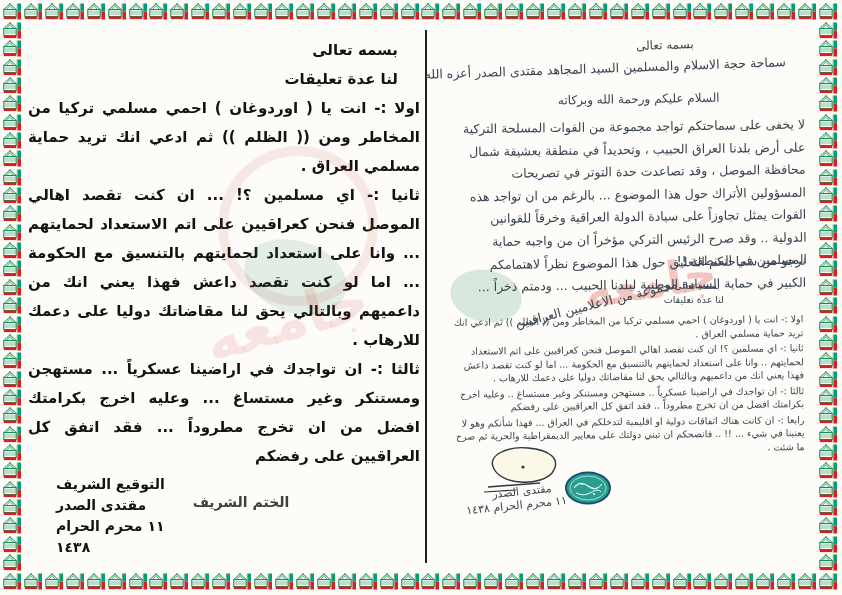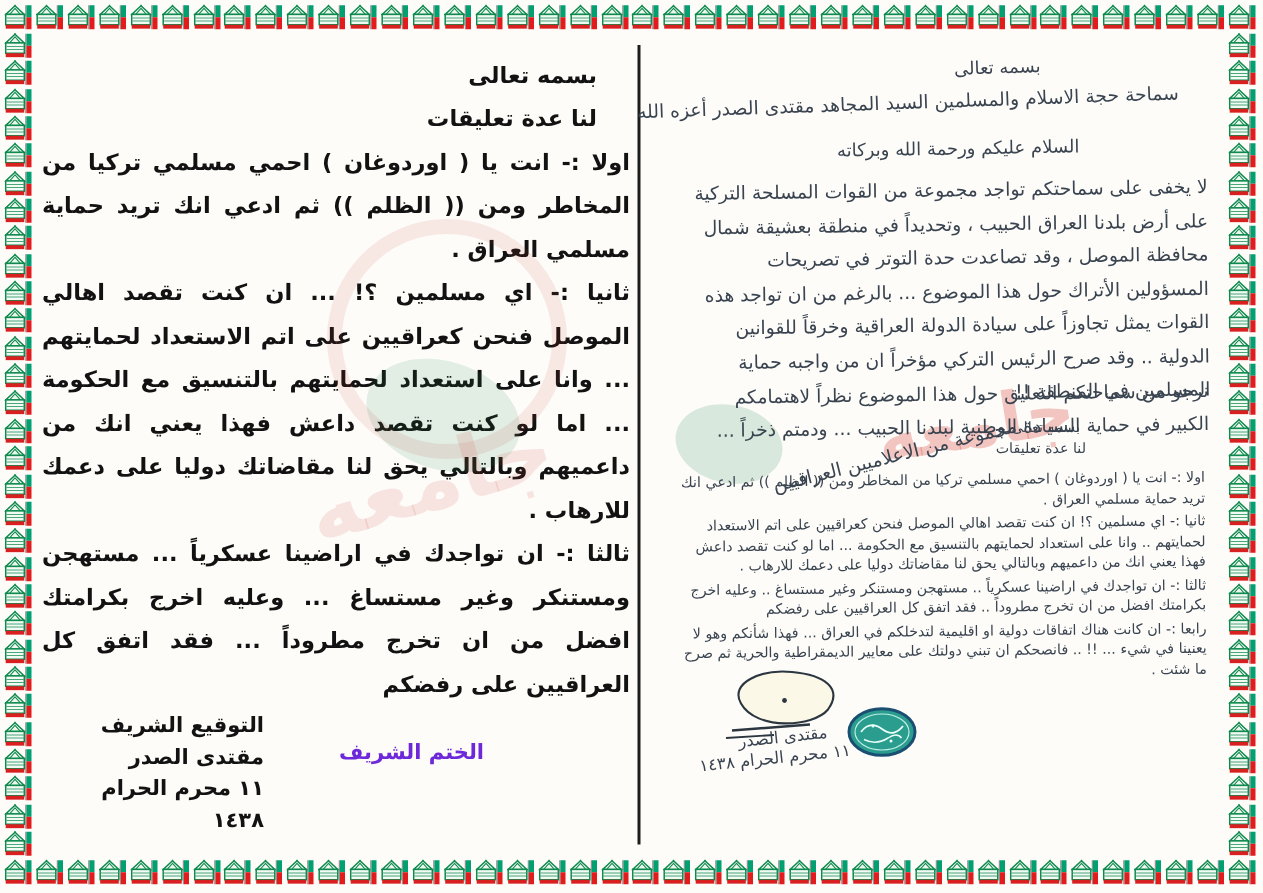--- a/index.html
+++ b/index.html
@@ -18,22 +18,22 @@
   
   .divider{position:absolute;left:425px;top:30px;width:2px;height:533px;background:#1d1d1d;}
   .page{position:absolute;direction:rtl;}
   #left-page{left:28px;top:36px;width:392px;height:530px;}
   #right-page{left:440px;top:30px;width:372px;height:545px;}
   
   .typed{color:#121212;font-weight:700;font-size:15px;line-height:29px;text-align:justify;}
   .typed-h{color:#121212;font-weight:700;font-size:15px;line-height:29px;padding-right:22px;text-align:right;}
   .typed p{margin:0;}
   
-  .sig-block{position:absolute;left:28px;top:438px;width:120px;text-align:right;font-weight:700;font-size:14px;line-height:21px;color:#121212;}
-  .seal-label{position:absolute;left:158px;top:458px;width:110px;text-align:left;font-weight:700;font-size:14px;color:#6d28d9;margin-left:40px;}
+  .sig-block{position:absolute;left:28px;top:438px;width:120px;text-align:left;font-weight:700;font-size:14px;line-height:21px;color:#121212;}
+  .seal-label{position:absolute;left:158px;top:458px;width:110px;text-align:center;font-weight:700;font-size:14px;color:#404040;}
   
   .hand{color:#3a4450;font-family:"DejaVu Sans","Liberation Sans",sans-serif;}
   .hw-basmala{position:absolute;top:8px;right:118px;font-size:12px;transform:rotate(-2deg);}
   .hw-salutation{position:absolute;top:30px;right:26px;width:330px;font-size:12.5px;transform:rotate(-2deg);text-align:right;white-space:nowrap;}
   .hw-greeting{position:absolute;top:62px;right:92px;font-size:12px;transform:rotate(-1deg);}
   .hw-body{position:absolute;top:86px;right:6px;width:352px;font-size:12.5px;line-height:22.5px;text-align:right;transform:rotate(-0.8deg);}
   .hw-request{position:absolute;top:222px;right:6px;width:340px;font-size:12.5px;line-height:22px;text-align:right;transform:rotate(-0.8deg);}
   .hw-senders{position:absolute;top:266px;right:132px;font-size:12.5px;transform:rotate(-14deg);white-space:nowrap;}
   .hw-reply-h1{position:absolute;top:250px;right:92px;font-size:9.5px;}
   .hw-reply-h2{position:absolute;top:264px;right:88px;font-size:9.5px;}

